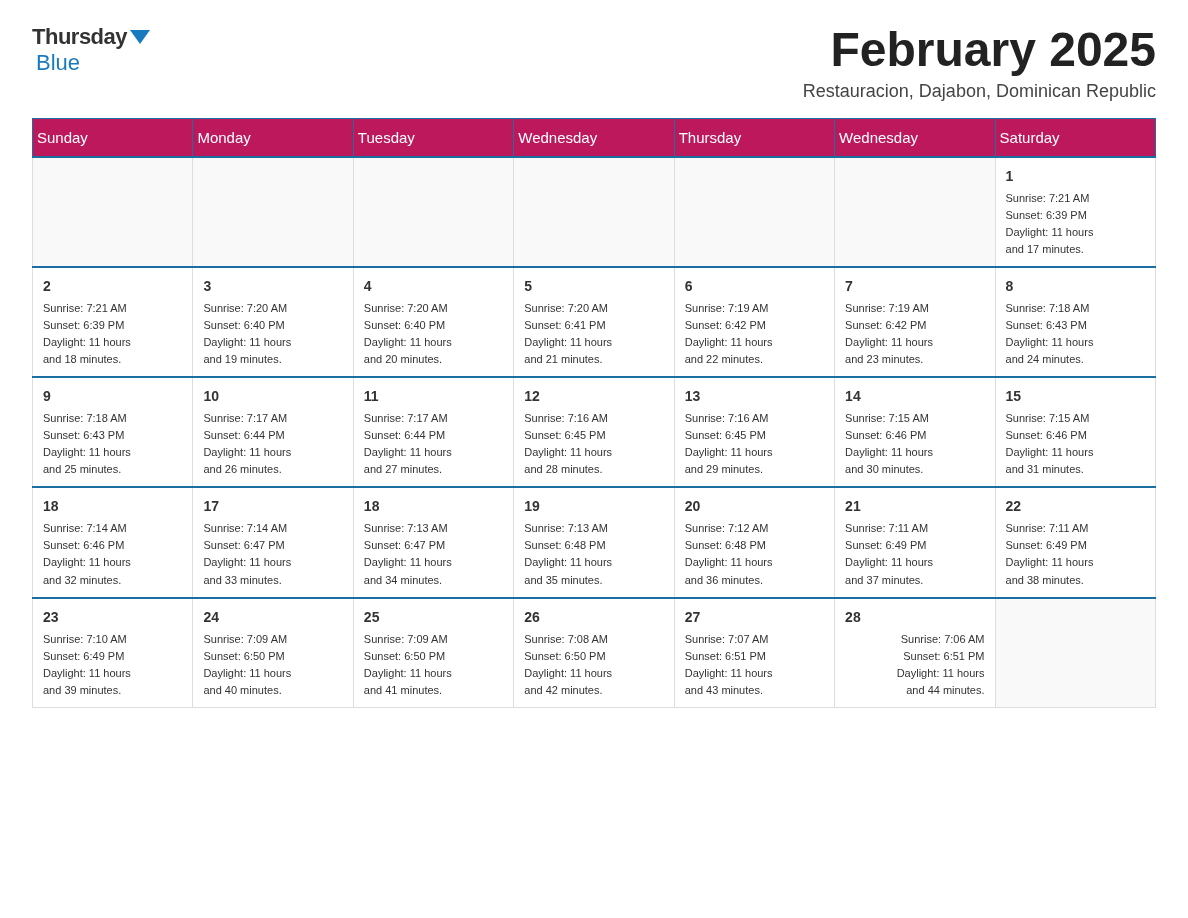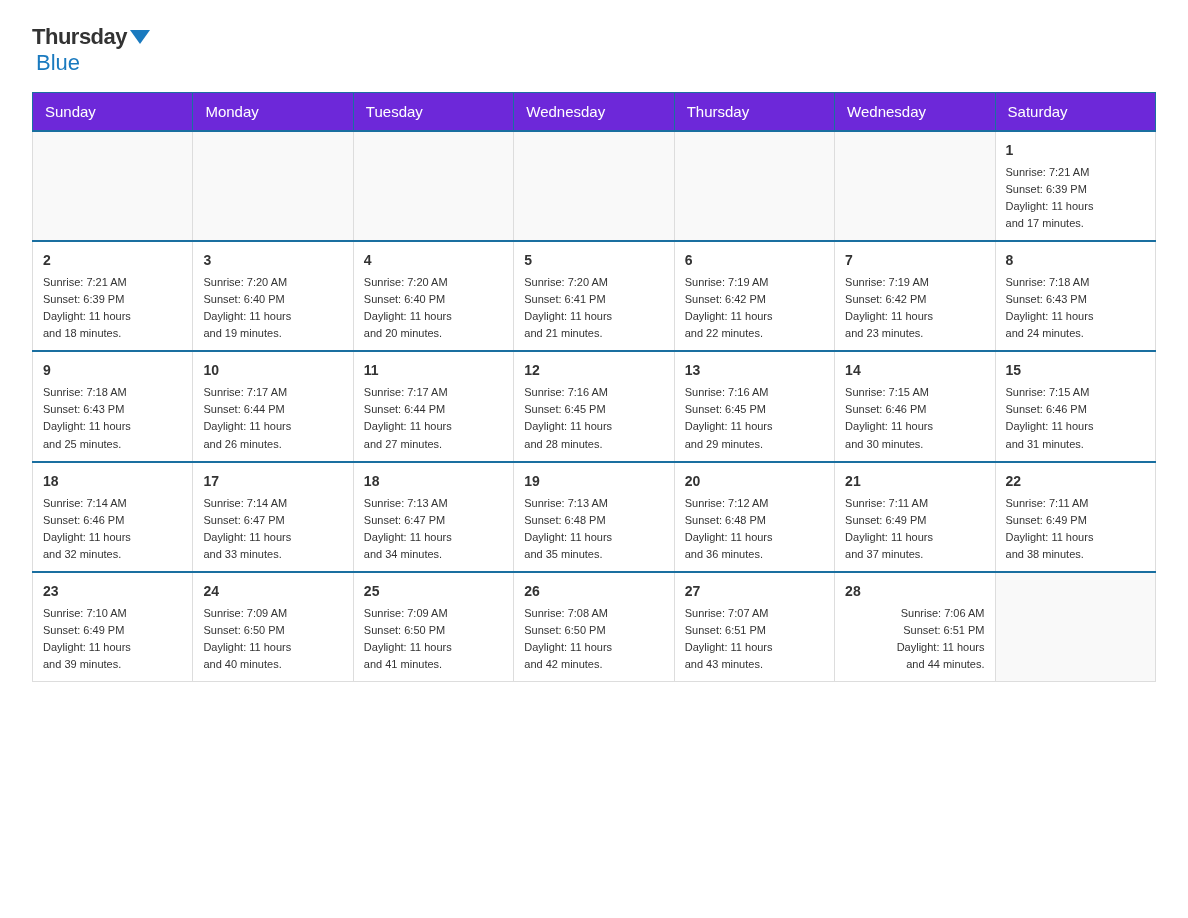--- a/index.html
+++ b/index.html
@@ -57,24 +57,24 @@
       font-weight: normal;
       color: #444;
       margin-top: 4px;
     }
     .calendar {
       width: 100%;
       border-collapse: collapse;
       border: 1px solid #ccc;
     }
     .calendar th {
-      background-color: #6d28d9;
+      background-color: #be185d;
       color: #fff;
       text-align: left;
-      padding: 10px 12px;
+      padding: 10px 4px;
       font-size: 15px;
       font-weight: normal;
       border: 1px solid #1a6fa0;
     }
     .calendar td {
       vertical-align: top;
       padding: 8px 10px;
       border: 1px solid #ddd;
       width: calc(100% / 7);
       min-height: 110px;
@@ -112,20 +112,22 @@
   <div class="logo">
     <div class="logo-line">
       <span class="logo-general">Thursday</span>
       <div class="logo-arrow"></div>
     </div>
     <div class="logo-line" style="margin-left:2px;">
       <span class="logo-blue">Blue</span>
     </div>
   </div>
   <div class="title-block">
+    <h1>February 2025</h1>
+    <h2>Restauracion, Dajabon, Dominican Republic</h2>
   </div>
 </div>
 
 <table class="calendar">
   <thead>
     <tr>
     <th>Sunday</th>
         <th>Monday</th>
         <th>Tuesday</th>
         <th>Wednesday</th>

